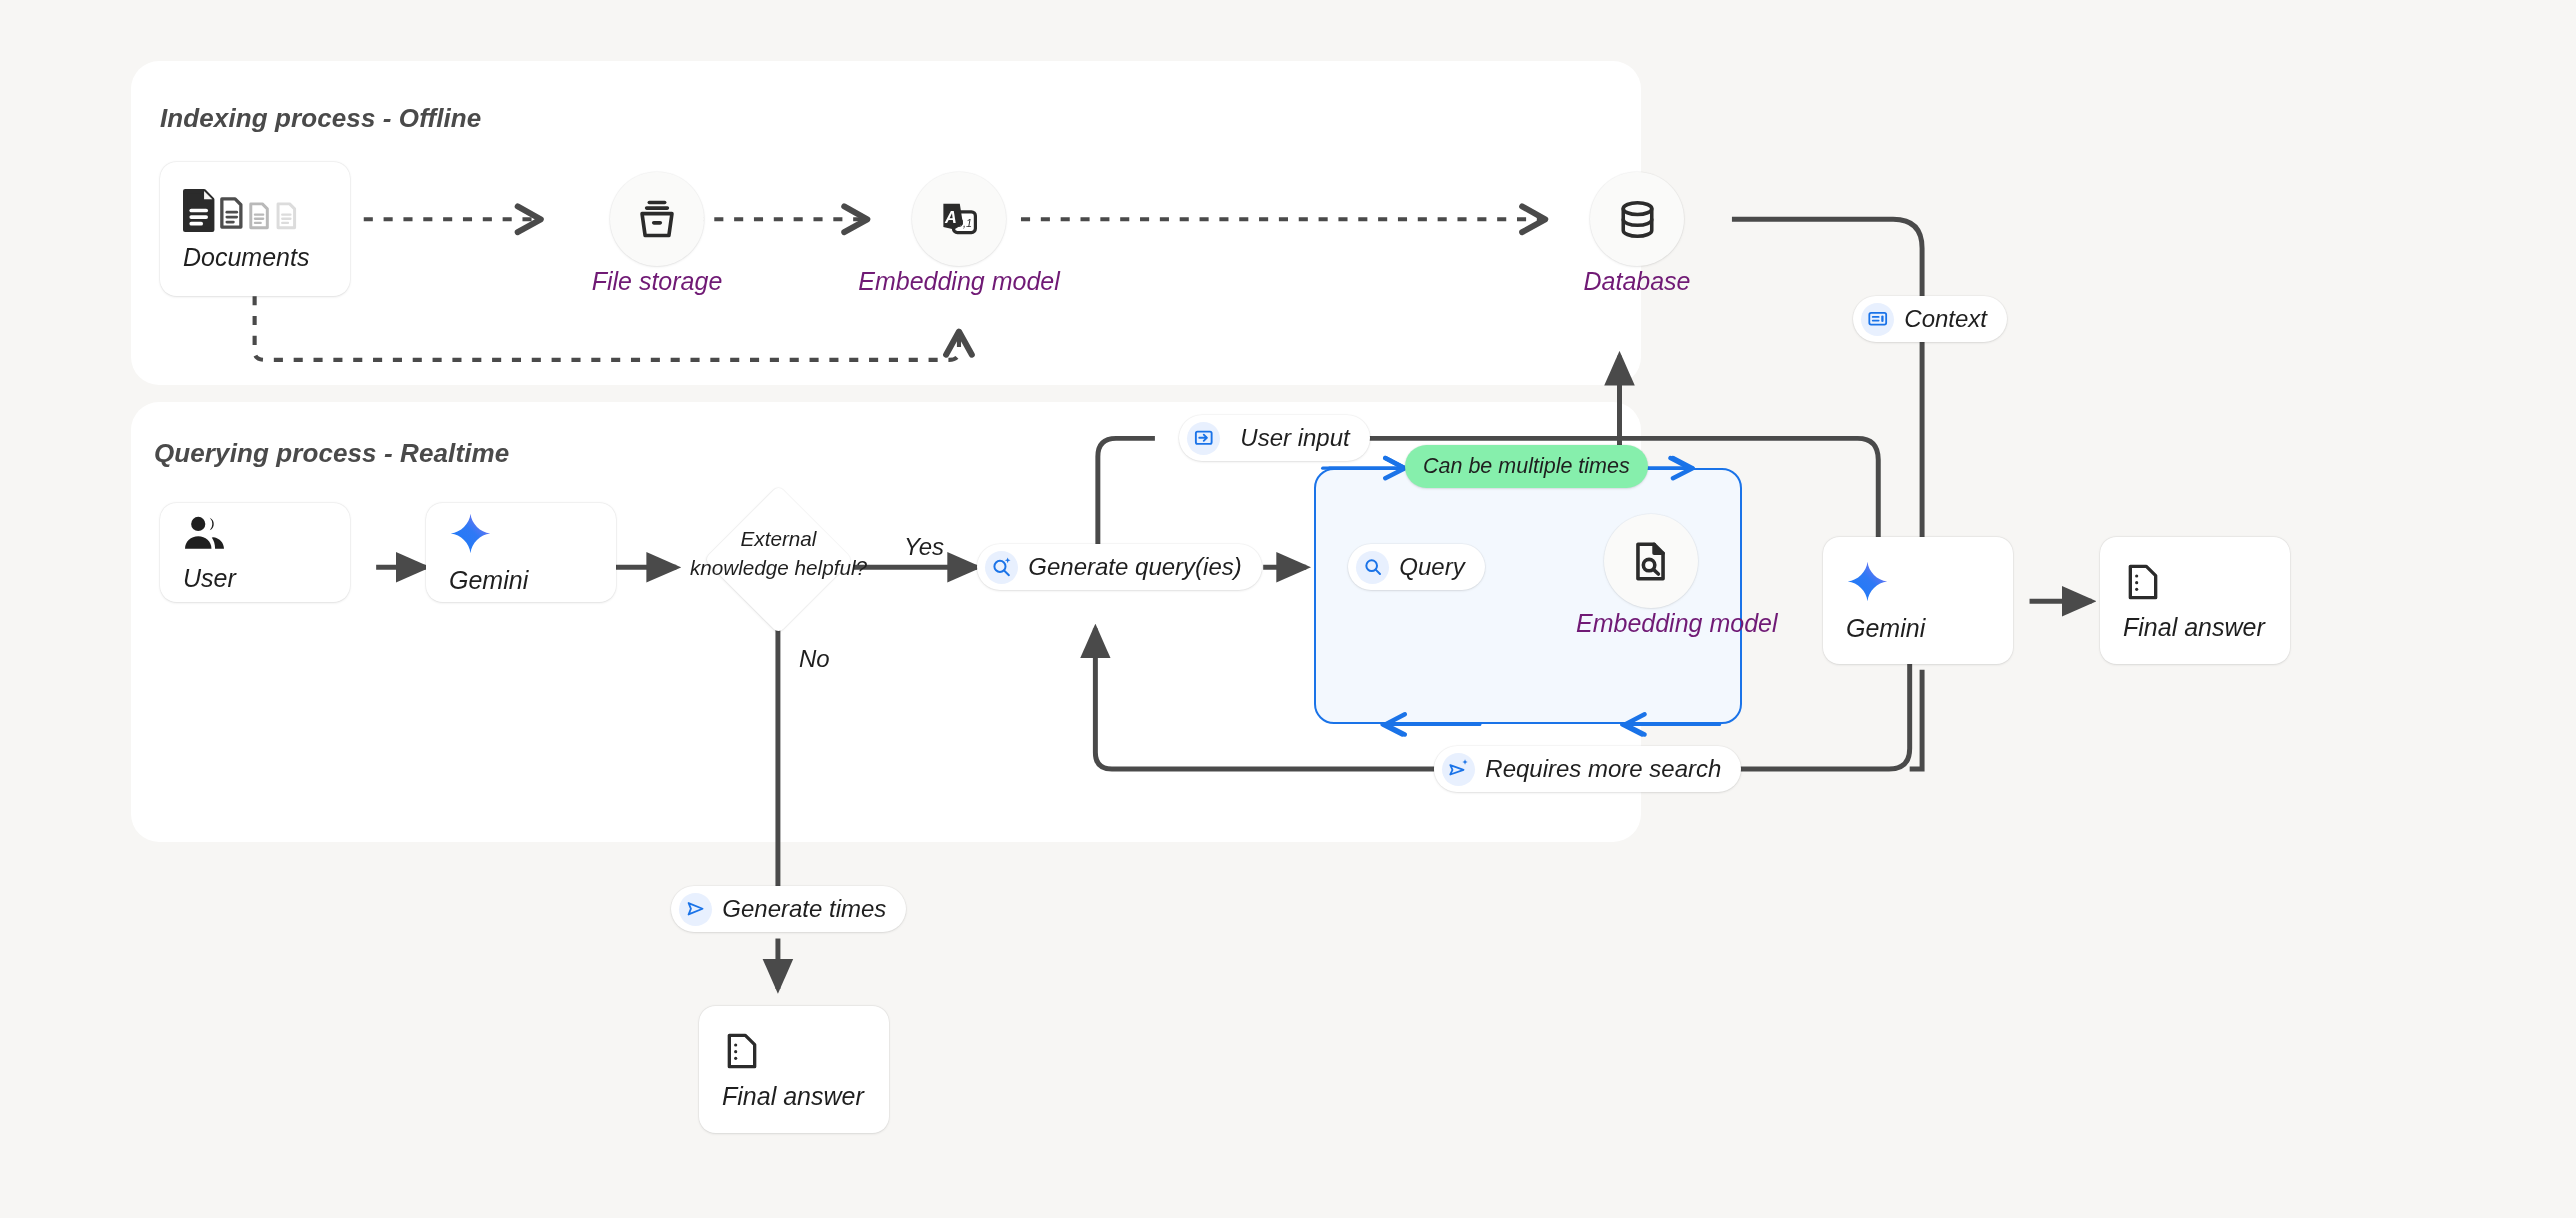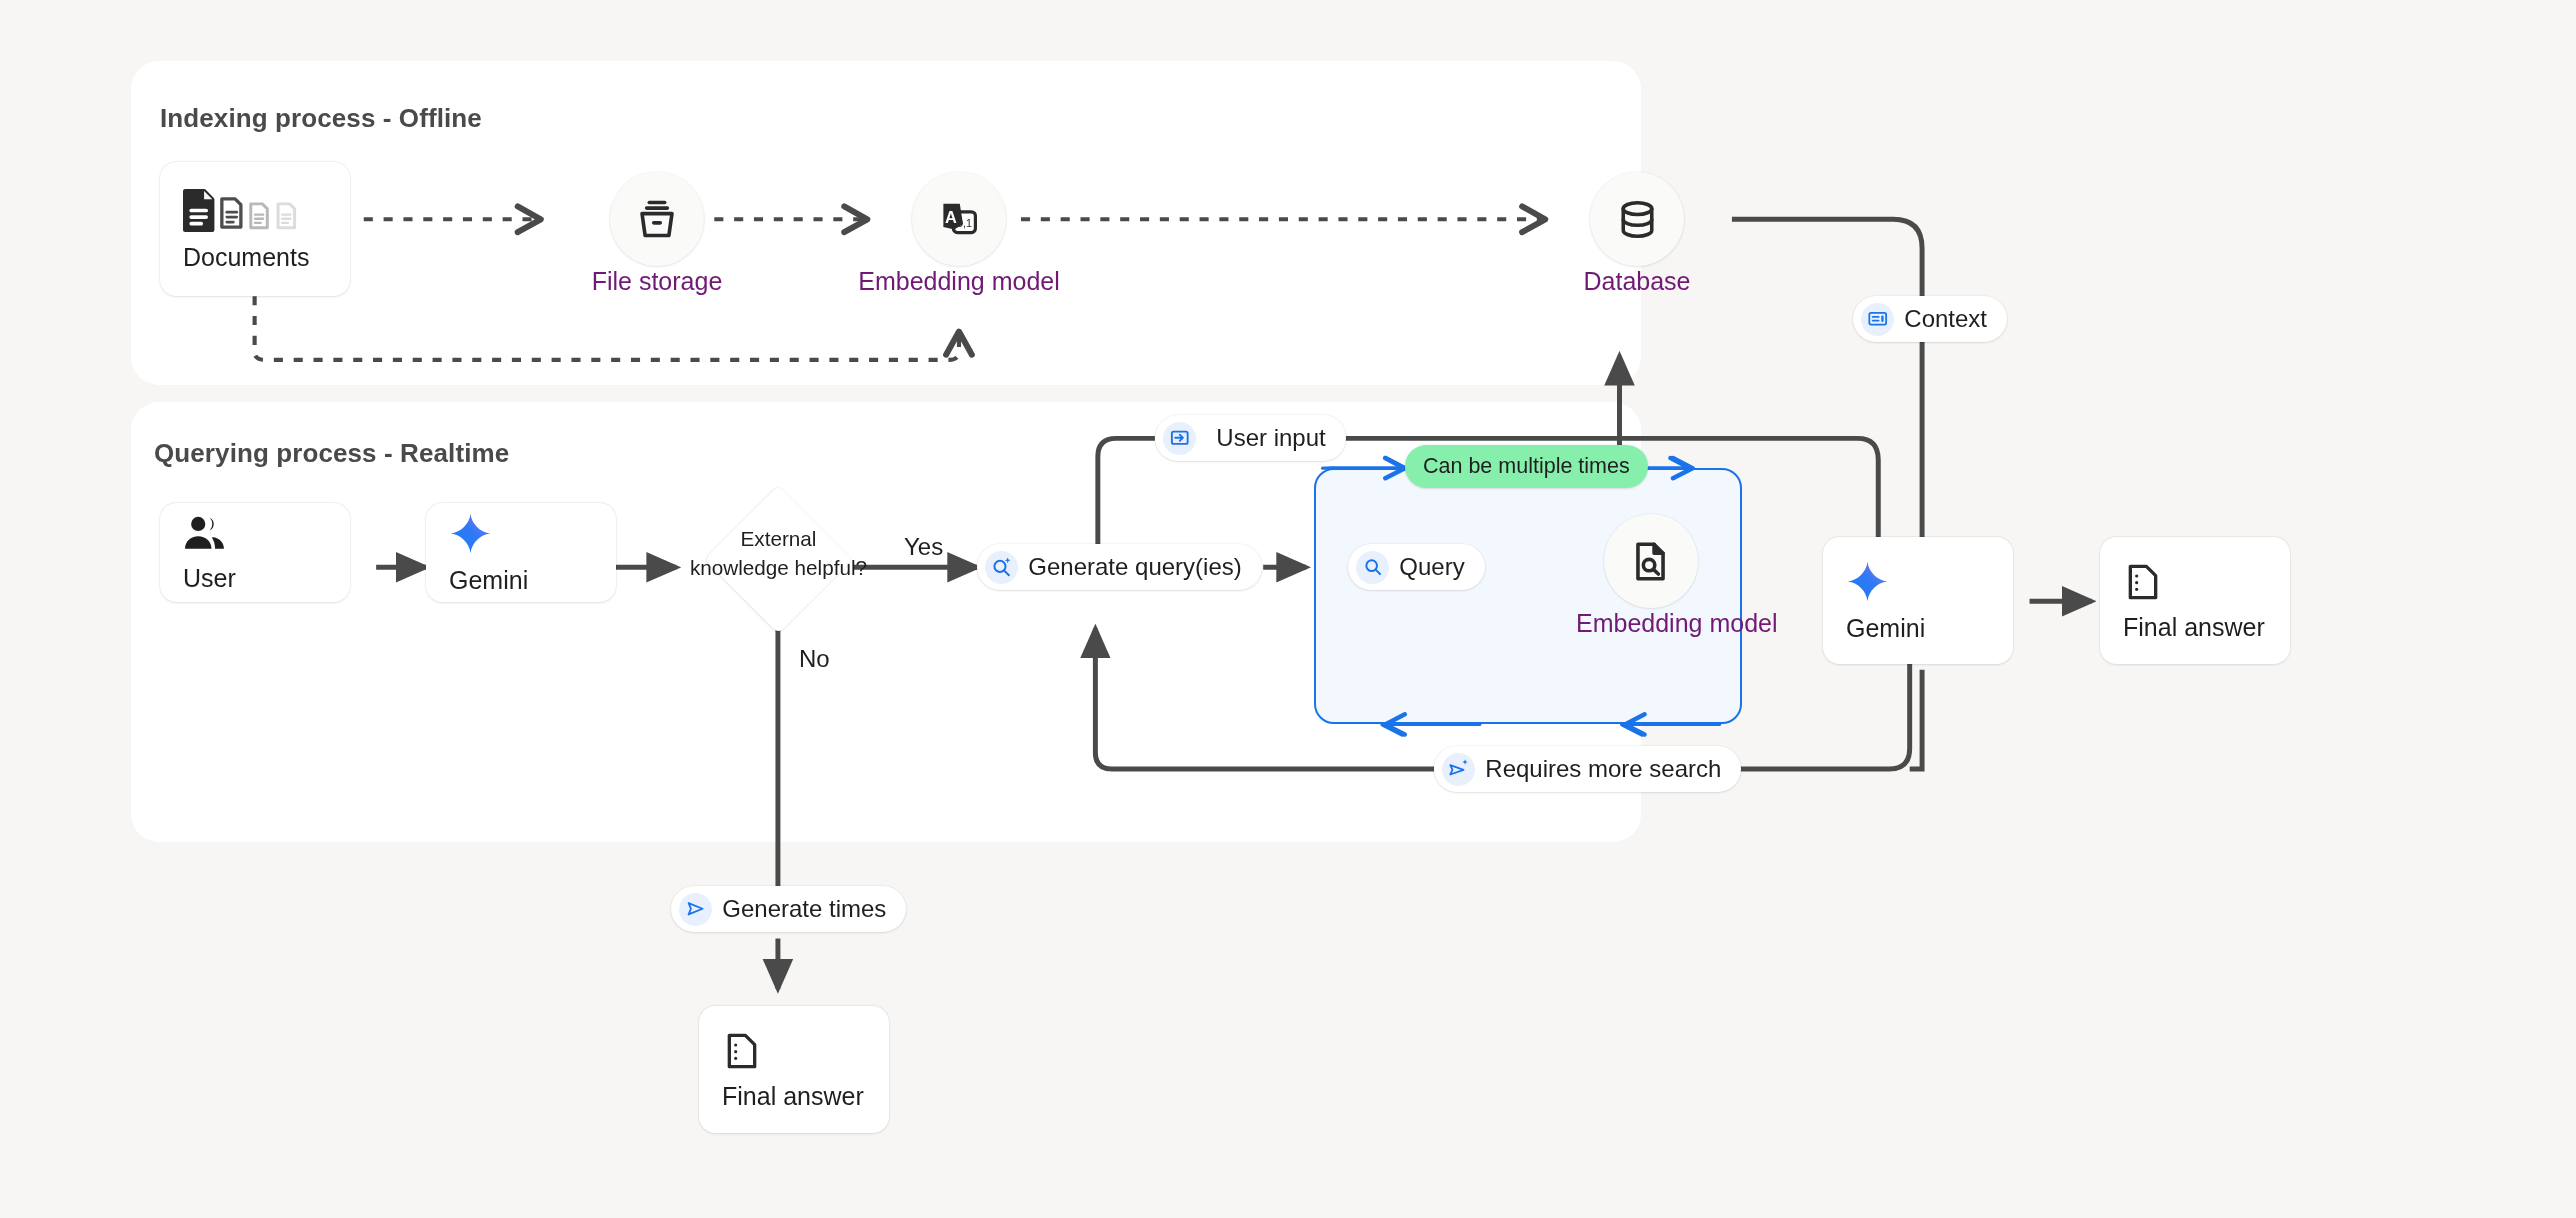--- a/index.html
+++ b/index.html
@@ -5,21 +5,21 @@
 <style>
   html,body{margin:0;padding:0;}
   body{
     width:2576px;height:1219px;
     background:#F7F6F4;
     font-family:"Liberation Sans", sans-serif;
     color:#1f1f1f;
     overflow:hidden;
     position:relative;
   }
-  #stage{position:absolute;left:0;top:0;width:2576px;height:907px;}
+  #stage{position:absolute;left:0;top:0;width:2576px;height:907px;font-style:italic;}
 
   
   .panel{
     position:absolute;
     background:#FFFFFF;
     border-radius:28px;
   }
   #panel-indexing{left:131px;top:61px;width:1510px;height:324px;}
   #panel-querying{left:131px;top:402px;width:1510px;height:440px;}
 
@@ -348,21 +348,21 @@
   <div class="pill" id="pill-requires-more-search" style="left:1434px;top:746px;">
     <span class="pico">
       <svg width="21.5" height="21.5" viewBox="0 0 24 24" fill="none" stroke="#1a73e8" stroke-width="2" stroke-linejoin="round" stroke-linecap="round">
         <path d="M2.6 8 L17.4 13.2 L2.6 18.4 L5 13.2 z"></path>
         <path d="M19 1.4 l.85 2.15 2.15 .85 -2.15 .85 -.85 2.15 -.85 -2.15 -2.15 -.85 2.15 -.85 z" fill="#1a73e8" stroke="none"></path>
       </svg>
     </span>
     <span class="ptxt">Requires more search</span>
   </div>
 
-  <div class="pill" id="pill-user-input" style="left:1155px;top:415px;gap:20px;">
+  <div class="pill" id="pill-user-input" style="left:1179px;top:415px;gap:20px;">
     <span class="pico">
       <svg width="21.5" height="21.5" viewBox="0 0 24 24" fill="none" stroke="#1a73e8" stroke-width="2.1" stroke-linecap="round" stroke-linejoin="round">
         <rect x="3.2" y="5.2" width="17.6" height="13.6" rx="1.8"></rect>
         <line x1="7" y1="12" x2="15" y2="12"></line>
         <path d="M12 8.6 L15.4 12 L12 15.4"></path>
       </svg>
     </span>
     <span class="ptxt">User input</span>
   </div>
 

